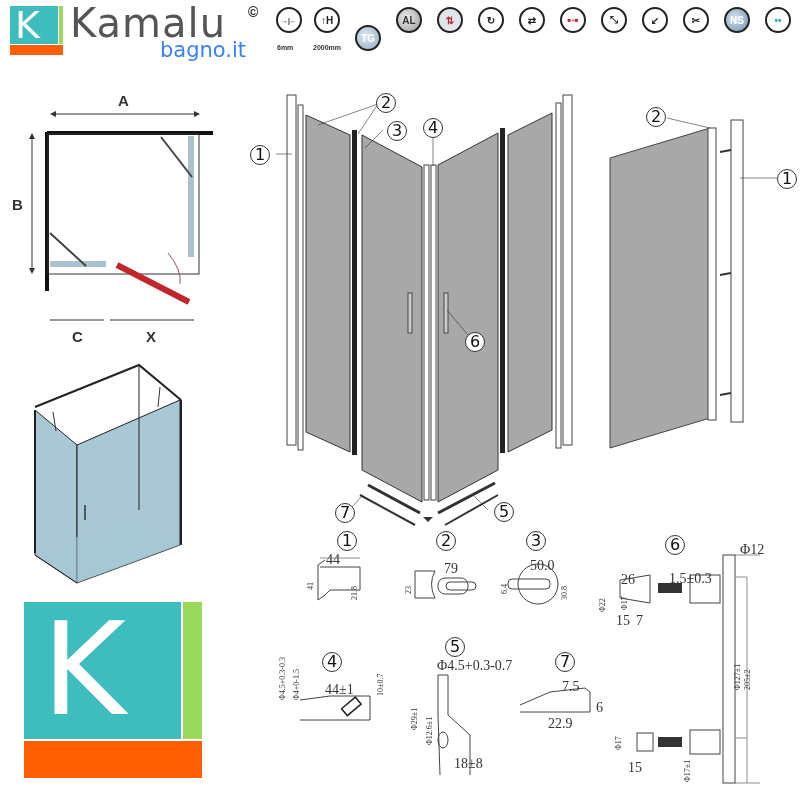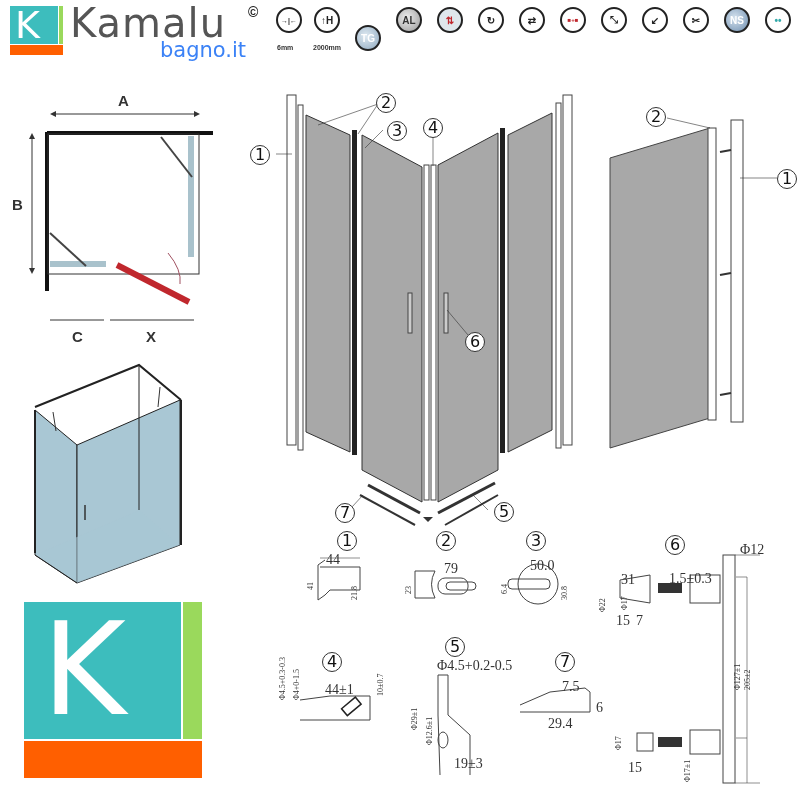--- a/index.html
+++ b/index.html
@@ -229,21 +229,21 @@
   <line x1="136" y1="32" x2="147" y2="32" stroke="#444" stroke-width="0.6"></line>
   <line x1="136" y1="193" x2="147" y2="193" stroke="#444" stroke-width="0.6"></line>
   <polygon points="20,35 50,30 50,58 20,53" fill="none" stroke="#444"></polygon>
   <rect x="58" y="38" width="24" height="10" fill="#333"></rect>
   <rect x="90" y="30" width="30" height="28" fill="none" stroke="#444"></rect>
   <rect x="37" y="188" width="16" height="18" fill="none" stroke="#444"></rect>
   <rect x="58" y="192" width="24" height="10" fill="#333"></rect>
   <rect x="90" y="185" width="30" height="24" fill="none" stroke="#444"></rect>
 </svg>
 <div class="abs dim" style="left:740px;top:542px">Φ12</div>
-<div class="abs dim" style="left:621px;top:572px">31</div>
+<div class="abs dim" style="left:621px;top:572px">26</div>
 <div class="abs dimv" style="left:598px;top:612px">Φ22</div>
 <div class="abs dimv" style="left:620px;top:610px">Φ17</div>
 <div class="abs dim" style="left:616px;top:613px">15</div>
 <div class="abs dim" style="left:636px;top:613px">7</div>
 <div class="abs dim" style="left:669px;top:571px">1.5±0.3</div>
 <div class="abs dimv" style="left:733px;top:690px">Φ127±1</div>
 <div class="abs dimv" style="left:743px;top:690px">205±2</div>
 <div class="abs dimv" style="left:614px;top:750px">Φ17</div>
 <div class="abs dim" style="left:628px;top:760px">15</div>
 <div class="abs dimv" style="left:683px;top:782px">Φ17±1</div>
@@ -257,24 +257,24 @@
 <div class="abs dimv" style="left:376px;top:696px">10±0.7</div>
 <div class="abs dimv" style="left:278px;top:700px">Φ4.5+0.3-0.3</div>
 <div class="abs dimv" style="left:292px;top:700px">Φ4+0-1.5</div>
 
 <div class="abs callout" style="left:445px;top:637px">5</div>
 <svg class="abs" style="left:410px;top:665px" width="80" height="120">
   <polyline points="28,10 38,10 38,50 60,70 60,110" fill="none" stroke="#444"></polyline>
   <polyline points="28,10 28,50 30,110" fill="none" stroke="#444"></polyline>
   <ellipse cx="33" cy="75" rx="5" ry="8" fill="none" stroke="#444"></ellipse>
 </svg>
-<div class="abs dim" style="left:437px;top:658px">Φ4.5+0.2-0.5</div>
+<div class="abs dim" style="left:437px;top:658px">Φ4.5+0.3-0.7</div>
 <div class="abs dimv" style="left:410px;top:730px">Φ29±1</div>
 <div class="abs dimv" style="left:425px;top:745px">Φ12.6±1</div>
-<div class="abs dim" style="left:454px;top:756px">19±3</div>
+<div class="abs dim" style="left:454px;top:756px">18±8</div>
 
 <div class="abs callout" style="left:555px;top:652px">7</div>
 <svg class="abs" style="left:515px;top:680px" width="90" height="40">
   <polyline points="5,25 35,12 70,8 75,12 75,32 5,32 Z" fill="none" stroke="#444"></polyline>
 </svg>
 <div class="abs dim" style="left:562px;top:679px">7.5</div>
-<div class="abs dim" style="left:548px;top:716px">29.4</div>
+<div class="abs dim" style="left:548px;top:716px">22.9</div>
 <div class="abs dim" style="left:596px;top:700px">6</div>
 
 </body></html>

